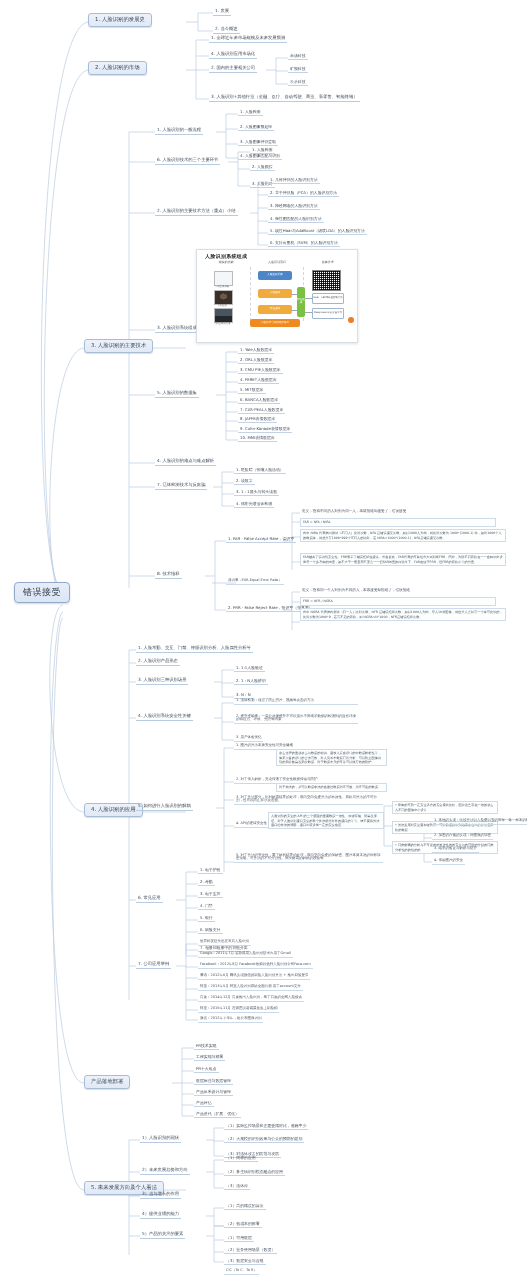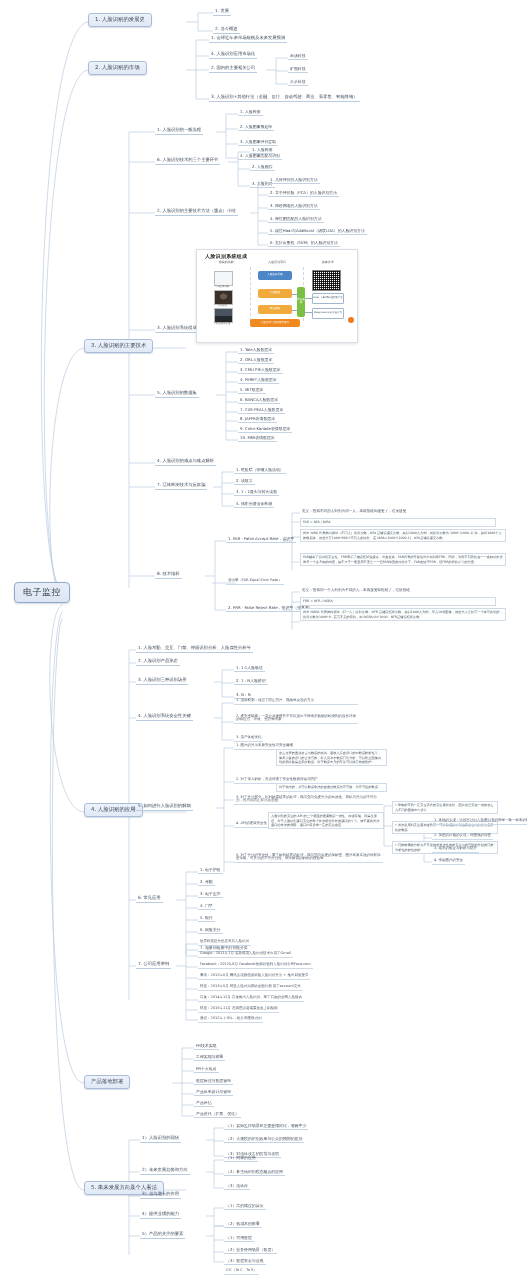--- a/index.html
+++ b/index.html
@@ -148,21 +148,21 @@
 
     <path d="M186,1190 L129,1190 M129,1140 L129,1255
              M129,1140 L140,1140 M129,1172 L140,1172 M129,1196 L140,1196 M129,1216 L140,1216 M129,1236 L140,1236"></path>
     <path d="M206,1140 L214,1140 M214,1128 L214,1156 M214,1128 L224,1128 M214,1141 L224,1141 M214,1156 L224,1156"></path>
     <path d="M206,1172 L214,1172 M214,1160 L214,1188 M214,1160 L224,1160 M214,1174 L224,1174 M214,1188 L224,1188"></path>
     <path d="M206,1216 L214,1216 M214,1208 L214,1226 M214,1208 L224,1208 M214,1226 L224,1226"></path>
     <path d="M206,1236 L214,1236 M214,1226 L214,1262 M214,1226 L224,1226 M214,1240 L224,1240 M214,1252 L224,1252 M214,1262 L224,1262"></path>
   </g>
 </svg>
 
-<div class="node root" style="left:14px;top:582px;">电子监控</div>
+<div class="node root" style="left:14px;top:582px;">错误接受</div>
 
 <div class="node lvl1" style="left:88px;top:13px;">1. 人脸识别的发展史</div>
 <div class="node lvl2" style="left:213px;top:8px;">1. 发展</div>
 <div class="node lvl2" style="left:213px;top:26px;">2. 当今概述</div>
 
 <div class="node lvl1" style="left:88px;top:61px;">2. 人脸识别的市场</div>
 <div class="node lvl2" style="left:209px;top:35px;">1. 全球近年来市场规模及未来发展预测</div>
 <div class="node lvl2" style="left:209px;top:51px;">4. 人脸识别应用市场化</div>
 <div class="node lvl2" style="left:209px;top:65px;">2. 国内的主要相关公司</div>
 <div class="node lvl2" style="left:209px;top:94px;">3. 人脸识别+其他行业（金融、医疗、自动驾驶、商业、新零售、智能终端）</div>

